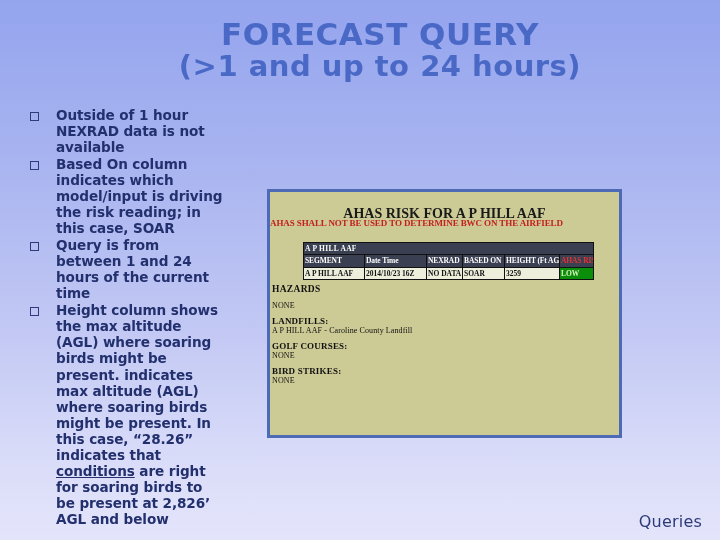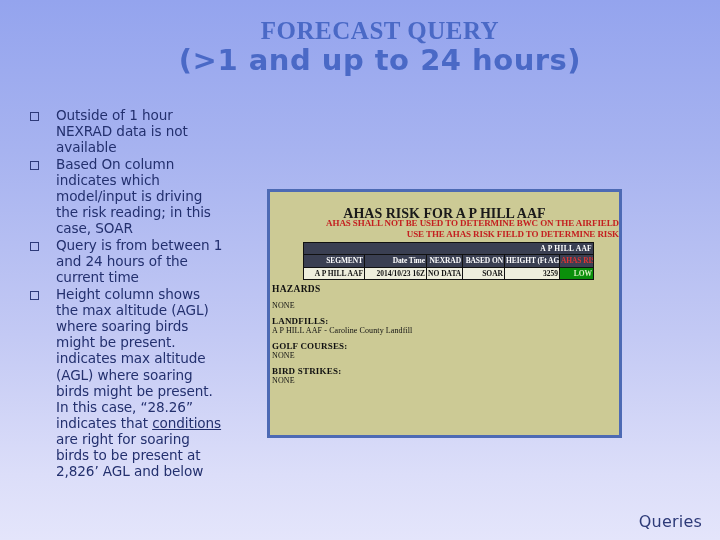--- a/index.html
+++ b/index.html
@@ -26,21 +26,21 @@
     left: 150px;
     top: 18px;
     width: 460px;
     text-align: center;
     color: #4a69c6;
     font-weight: bold;
     font-family: "DejaVu Sans", sans-serif;
     letter-spacing: 0.5px;
     line-height: 1.07;
   }
-  .title-line1 { font-size: 25px; font-family: Liberation Serif, serif; }
+  .title-line1 { font-size: 31px; }
   .title-line2 { font-size: 29px; }
 
   
   #bullets {
     position: absolute;
     left: 30px;
     top: 107px;
     width: 195px;
   }
   .bullet-row {
@@ -54,21 +54,21 @@
     height: 9px;
     border: 1.6px solid #2e3a7a;
     box-sizing: border-box;
     margin-top: 5px;
     margin-right: 17px;
   }
   .bullet-text {
     flex: 1 1 auto;
     color: #23306e;
     font-size: 13.6px;
-    font-weight: normal;
+    font-weight: bold;
     line-height: 1.18;
     font-family: "DejaVu Sans", sans-serif;
     letter-spacing: -0.1px;
   }
   .bullet-text u { text-decoration: underline; }
 
   
   #ahas-panel {
     position: absolute;
     left: 267px;
@@ -102,21 +102,21 @@
     top: 14px;
     text-align: center;
     color: #1a1a1a;
     font-size: 14px;
     font-weight: bold;
     font-family: "Liberation Serif", serif;
   }
   .ahas-warn {
     position: absolute;
     left: 0; right: 0;
-    text-align: right;
+    text-align: left;
     color: #c42020;
     font-size: 9px;
     font-weight: bold;
     font-family: "Liberation Serif", serif;
     letter-spacing: -0.1px;
   }
   .ahas-warn.w1 { top: 26px; }
   .ahas-warn.w2 { top: 37px; }
 
   
@@ -126,21 +126,21 @@
     top: 50px;
     width: 290px;
     border-collapse: collapse;
     font-family: "Liberation Serif", serif;
     table-layout: fixed;
   }
   #risk-table td, #risk-table th {
     border: 1px solid #111111;
     font-size: 7.5px;
     padding: 1px 1px;
-    text-align: right;
+    text-align: left;
     line-height: 1.25;
     overflow: hidden;
     white-space: nowrap;
   }
   .tbl-title {
     background: #3a3f52;
     color: #ffffff;
     font-weight: bold;
     font-size: 8px;
     letter-spacing: 0.3px;
@@ -232,21 +232,20 @@
       <span class="bullet-text"><span>Height column shows the max altitude (AGL) where soaring birds might be present. indicates max altitude (AGL) where soaring birds might be present.  In this case, “28.26” indicates that </span><u>conditions</u><span> are right for soaring birds to be present at 2,826’ AGL and below</span></span>
     </div>
 
   </div>
 
   <div id="ahas-panel">
     <div id="ahas-inner">
 
       <div class="ahas-head1">AHAS RISK FOR A P HILL AAF</div>
       <div class="ahas-warn w1">AHAS SHALL NOT BE USED TO DETERMINE BWC ON THE AIRFIELD</div>
-      <div class="ahas-warn w2">USE THE AHAS RISK FIELD TO DETERMINE RISK</div>
 
       <table id="risk-table">
         <colgroup>
           <col style="width:61px">
             <col style="width:62px">
             <col style="width:36px">
           <col style="width:42px">
             <col style="width:55px">
             <col style="width:34px">
         </colgroup>

